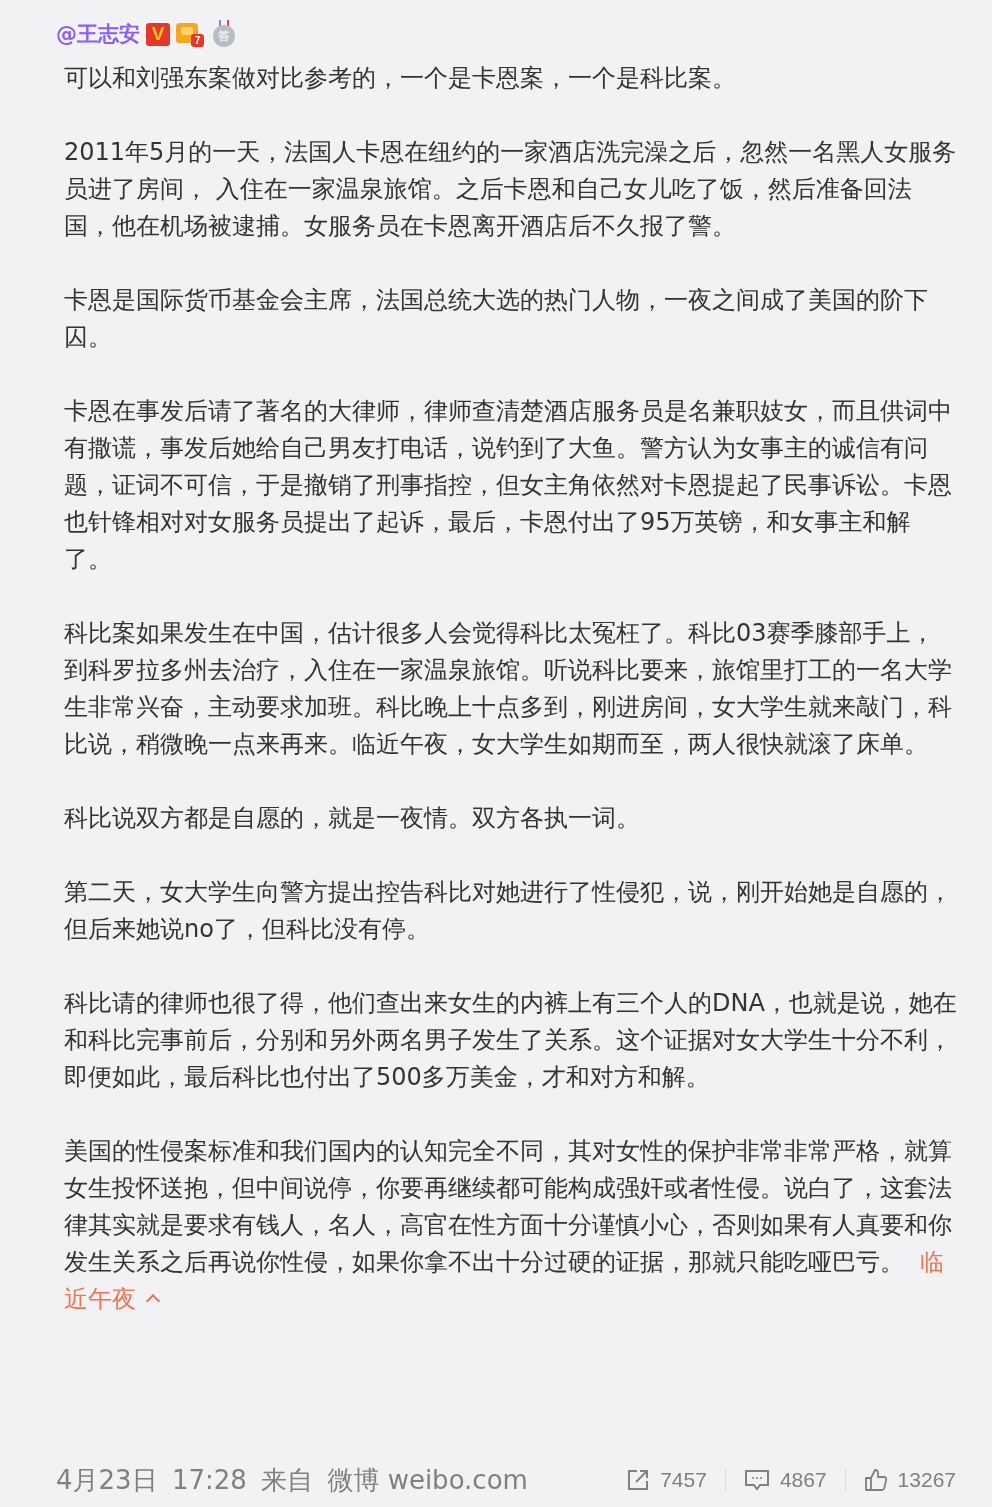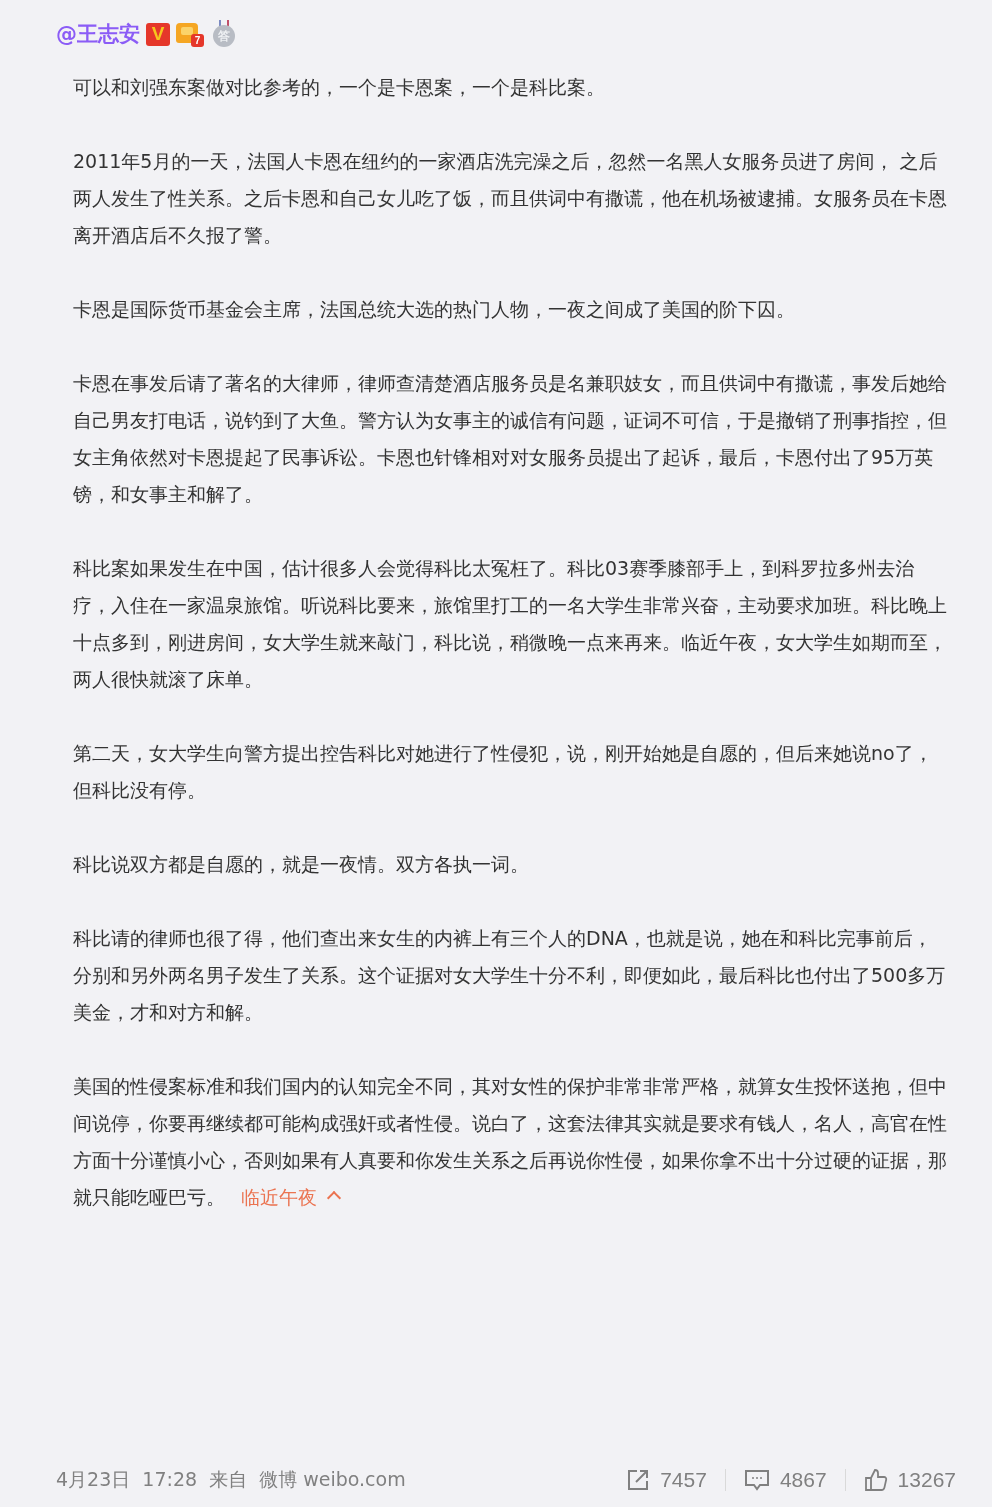--- a/index.html
+++ b/index.html
@@ -112,22 +112,22 @@
     border-radius: 50%;
     background: #b8bcc4;
     color: #eef0f3;
     font-size: 12px;
     display: flex;
     align-items: center;
     justify-content: center;
     font-weight: bold;
   }
   .content p {
-    margin: 17px;
-    font-size: 19px;
+    margin: 8px;
+    font-size: 24px;
     line-height: 37px;
     color: #333333;
   }
   .content p + p {
     margin-top: 37px;
   }
   .collapse-link {
     color: #eb7350;
     margin-left: 16px;
     cursor: pointer;
@@ -147,21 +147,21 @@
     position: absolute;
     left: 56px;
     top: 1462px;
     width: 900px;
     height: 36px;
     display: flex;
     align-items: center;
     justify-content: space-between;
   }
   .meta {
-    font-size: 19px;
+    font-size: 26px;
     color: #808080;
   }
   .meta span + span {
     margin-left: 6px;
   }
   .actions {
     display: flex;
     align-items: center;
     font-size: 21px;
     color: #808080;
@@ -195,26 +195,26 @@
     </span>
     <span class="badge-medal">
       <span class="ribbon"></span>
       <span class="disc">答</span>
     </span>
   </div>
 
   <div class="content">
 
     <p>可以和刘强东案做对比参考的，一个是卡恩案，一个是科比案。</p>
-    <p>2011年5月的一天，法国人卡恩在纽约的一家酒店洗完澡之后，忽然一名黑人女服务员进了房间， 之后两人发生了性关系。之后卡恩和自己女儿吃了饭，而且供词中有撒谎，他在机场被逮捕。女服务员在卡恩离开酒店后不久报了警。</p>
+    <p>2011年5月的一天，法国人卡恩在纽约的一家酒店洗完澡之后，忽然一名黑人女服务员进了房间， 入住在一家温泉旅馆。之后卡恩和自己女儿吃了饭，然后准备回法国，他在机场被逮捕。女服务员在卡恩离开酒店后不久报了警。</p>
     <p>卡恩是国际货币基金会主席，法国总统大选的热门人物，一夜之间成了美国的阶下囚。</p>
     <p>卡恩在事发后请了著名的大律师，律师查清楚酒店服务员是名兼职妓女，而且供词中有撒谎，事发后她给自己男友打电话，说钓到了大鱼。警方认为女事主的诚信有问题，证词不可信，于是撤销了刑事指控，但女主角依然对卡恩提起了民事诉讼。卡恩也针锋相对对女服务员提出了起诉，最后，卡恩付出了95万英镑，和女事主和解了。</p>
     <p>科比案如果发生在中国，估计很多人会觉得科比太冤枉了。科比03赛季膝部手上，到科罗拉多州去治疗，入住在一家温泉旅馆。听说科比要来，旅馆里打工的一名大学生非常兴奋，主动要求加班。科比晚上十点多到，刚进房间，女大学生就来敲门，科比说，稍微晚一点来再来。临近午夜，女大学生如期而至，两人很快就滚了床单。</p>
+    <p>科比说双方都是自愿的，就是一夜情。双方各执一词。</p>
     <p>第二天，女大学生向警方提出控告科比对她进行了性侵犯，说，刚开始她是自愿的，但后来她说no了，但科比没有停。</p>
-    <p>科比说双方都是自愿的，就是一夜情。双方各执一词。</p>
     <p>科比请的律师也很了得，他们查出来女生的内裤上有三个人的DNA，也就是说，她在和科比完事前后，分别和另外两名男子发生了关系。这个证据对女大学生十分不利，即便如此，最后科比也付出了500多万美金，才和对方和解。</p>
     <p><span>美国的性侵案标准和我们国内的认知完全不同，其对女性的保护非常非常严格，就算女生投怀送抱，但中间说停，你要再继续都可能构成强奸或者性侵。说白了，这套法律其实就是要求有钱人，名人，高官在性方面十分谨慎小心，否则如果有人真要和你发生关系之后再说你性侵，如果你拿不出十分过硬的证据，那就只能吃哑巴亏。</span><span class="collapse-link"><span>临近午夜</span><span class="chev"></span></span></p>
   </div>
 </div>
 
 <div class="footer">
   <div class="meta">
     <span>4月23日</span>
     <span>17:28</span>
     <span>来自</span>

